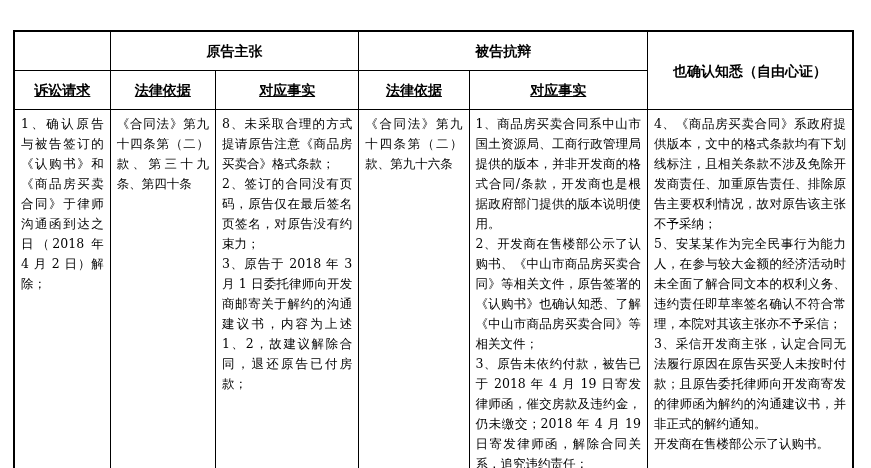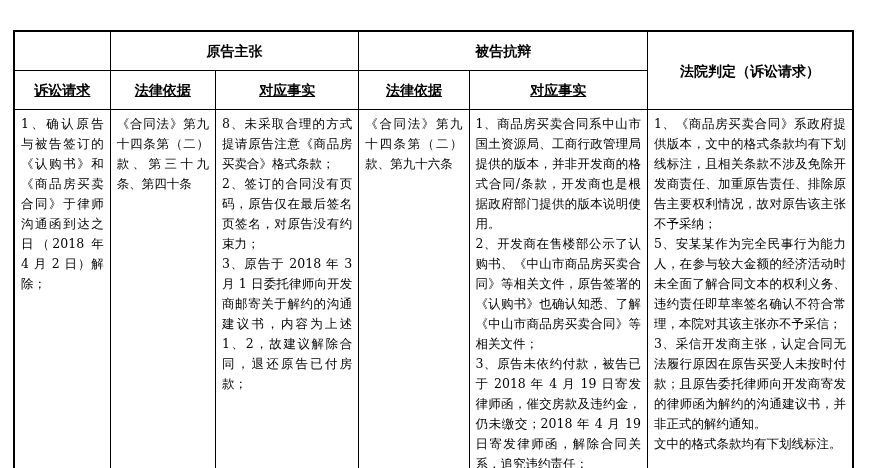--- a/index.html
+++ b/index.html
@@ -65,21 +65,21 @@
       <col style="width:143px">
       <col style="width:110px">
       <col style="width:178px">
       <col style="width:205px">
     </colgroup>
     <tbody>
         <tr class="hr1">
       <td></td>
       <td colspan="2">原告主张</td>
       <td colspan="2">被告抗辩</td>
-      <td rowspan="2" class="court-head">法院判定（诉讼请求）</td>
+      <td rowspan="2" class="court-head">也确认知悉（自由心证）</td>
     </tr>
     <tr class="hr2">
       <td>诉讼请求</td>
       <td>法律依据</td>
       <td>对应事实</td>
       <td>法律依据</td>
       <td>对应事实</td>
     </tr>
     <tr class="body-row">
       <td>
@@ -95,21 +95,21 @@
           </td>
       <td>
             <p class="para">《合同法》第九十四条第（二）款、第九十六条</p>
           </td>
       <td>
             <p class="para">1、商品房买卖合同系中山市国土资源局、工商行政管理局提供的版本，并非开发商的格式合同/条款，开发商也是根据政府部门提供的版本说明使用。</p>
             <p class="para">2、开发商在售楼部公示了认购书、《中山市商品房买卖合同》等相关文件，原告签署的《认购书》也确认知悉、了解《中山市商品房买卖合同》等相关文件；</p>
             <p class="para">3、原告未依约付款，被告已于 2018 年 4 月 19 日寄发律师函，催交房款及违约金，仍未缴交；2018 年 4 月 19 日寄发律师函，解除合同关系，追究违约责任；</p>
           </td>
       <td>
-            <p class="para">1、《商品房买卖合同》系政府提供版本，文中的格式条款均有下划线标注，且相关条款不涉及免除开发商责任、加重原告责任、排除原告主要权利情况，故对原告该主张不予采纳；</p>
+            <p class="para">4、《商品房买卖合同》系政府提供版本，文中的格式条款均有下划线标注，且相关条款不涉及免除开发商责任、加重原告责任、排除原告主要权利情况，故对原告该主张不予采纳；</p>
             <p class="para">5、安某某作为完全民事行为能力人，在参与较大金额的经济活动时未全面了解合同文本的权利义务、违约责任即草率签名确认不符合常理，本院对其该主张亦不予采信；</p>
             <p class="para">3、采信开发商主张，认定合同无法履行原因在原告买受人未按时付款；且原告委托律师向开发商寄发的律师函为解约的沟通建议书，并非正式的解约通知。</p>
-            <p class="para">文中的格式条款均有下划线标注。</p>
+            <p class="para">开发商在售楼部公示了认购书。</p>
           </td>
     </tr>
   </tbody>
     </table>
 </div>
 
 </body></html>

